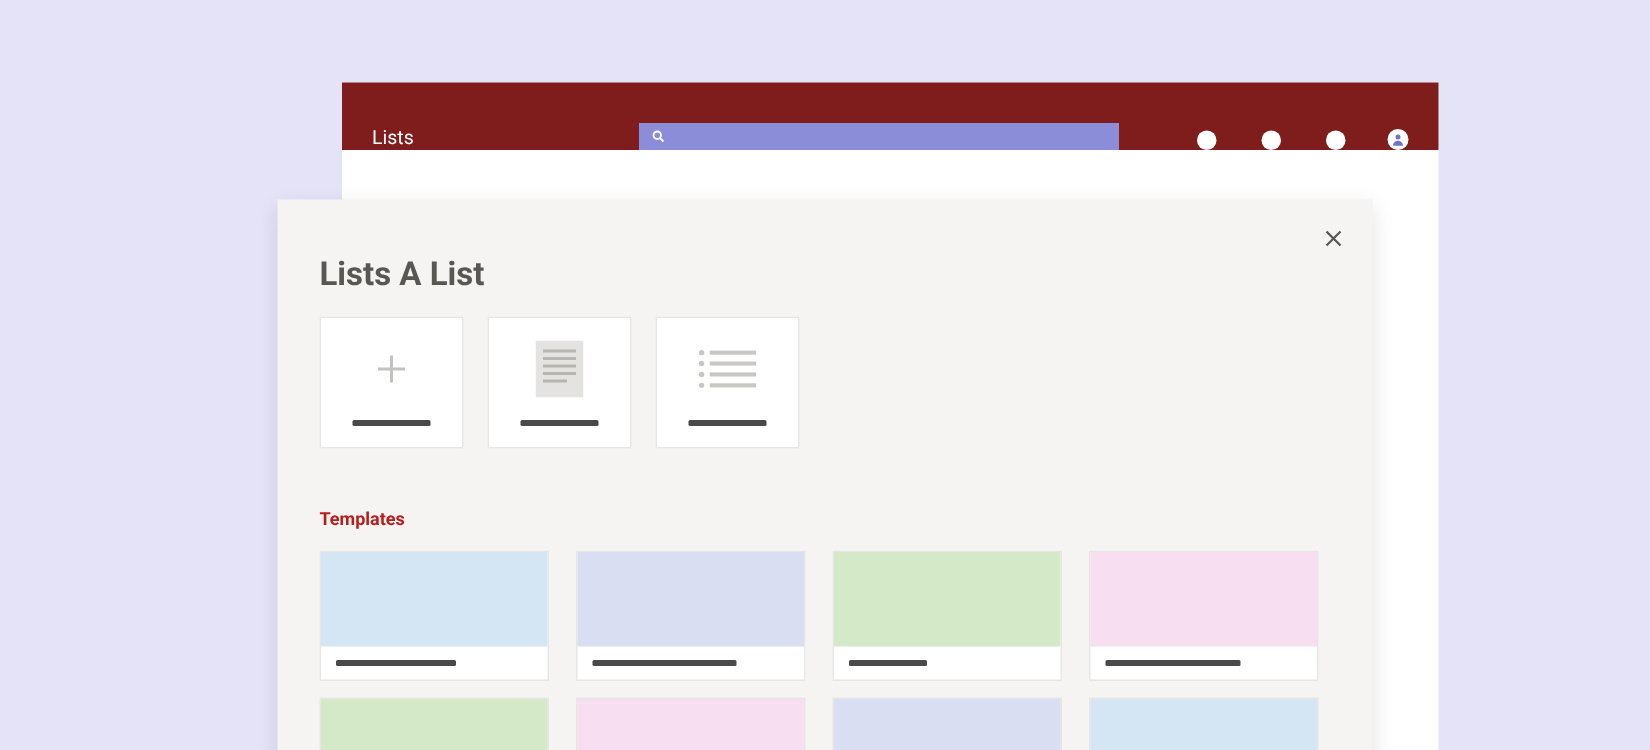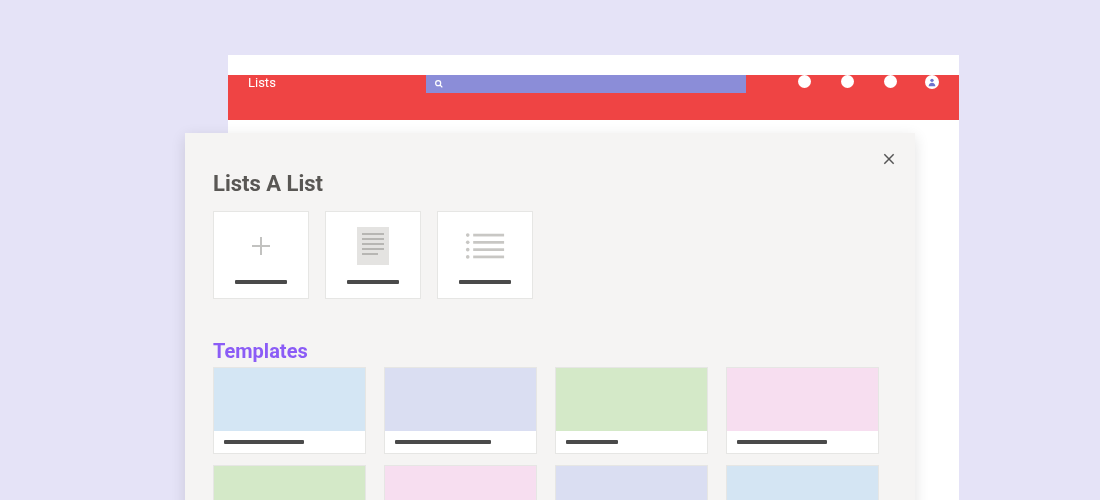--- a/index.html
+++ b/index.html
@@ -10,26 +10,25 @@
     position: absolute;
     top: 55px;
     left: 228px;
     width: 731px;
     height: 445px;
     background: #fff;
     box-shadow: 0 0 0 rgba(0,0,0,0);
   }
   .header-bar {
     height: 45px;
-    background: #ef4444;
-    display: flex;
-    align-items: flex-start;
+    background: #7f1d1d;
+    display: flex;
+    align-items: flex-end;
     padding: 0 20px;
     gap: 20px;
-    margin-top: 20px;
   }
   .header-title {
     color: #fff;
     font-size: 13px;
     font-weight: 400;
   }
   .search-wrap {
     margin-left: 130px;
     width: 320px;
     height: 18px;
@@ -102,23 +101,23 @@
   }
   .opt-icon-area {
     width: 40px; height: 40px;
     display:flex; align-items:center; justify-content:center;
   }
 
   .templates-heading {
     position: absolute;
     top: 206px;
     left: 28px;
-    font-size: 20px;
+    font-size: 12px;
     font-weight: 700;
-    color: #8b5cf6;
+    color: #b91c1c;
   }
   .templates-row {
     position: absolute;
     top: 234px;
     left: 28px;
     display: flex;
     gap: 18px;
   }
   .templates-row2 {
     position: absolute;

